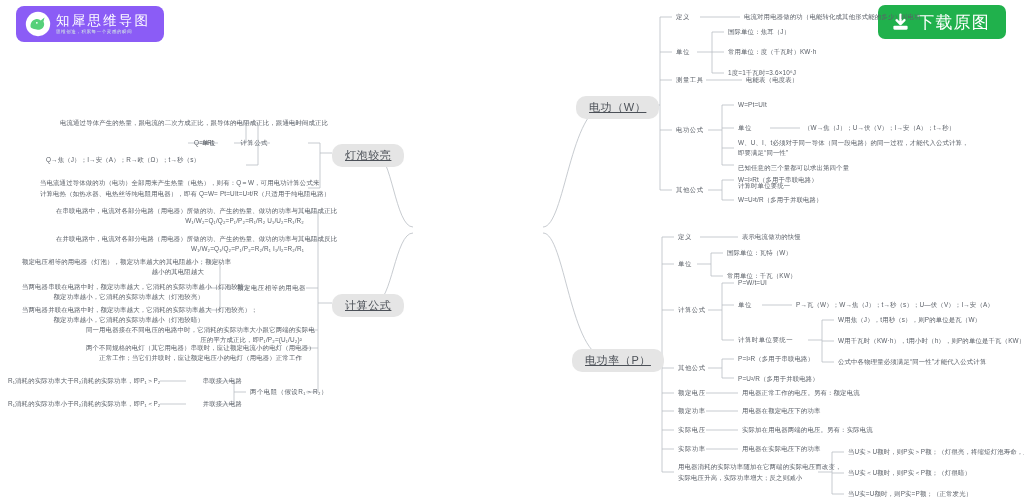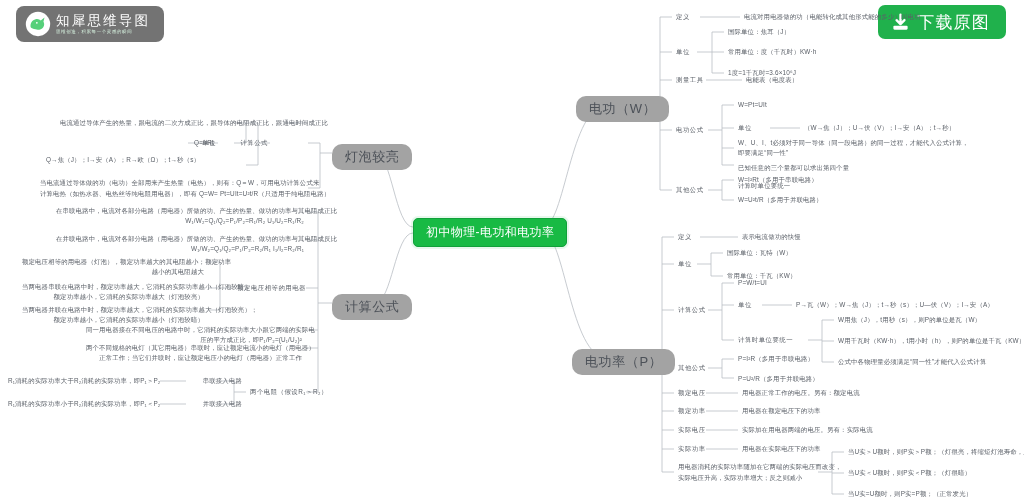--- a/index.html
+++ b/index.html
@@ -10,21 +10,21 @@
     color:#5a5f66;
     position:relative;
     overflow:hidden;
   }
   #canvas{ position:absolute; inset:0; width:1024px; height:503px; }
   svg.links{ position:absolute; left:0; top:0; width:1024px; height:503px; pointer-events:none; }
 
   
   .logo{
     position:absolute; left:16px; top:6px; width:148px; height:36px;
-    background:#737373; border-radius:8px;
+    background:#8b5cf6; border-radius:8px;
     display:flex; align-items:center; gap:5px; padding:0 9px;
   }
   .logo .rhino{ width:26px; height:26px; flex:0 0 26px; }
   .logo .ltext{ display:flex; flex-direction:column; justify-content:center; }
   .logo .lt-main{ color:#fff; font-size:13.5px; letter-spacing:2.2px; line-height:15px; white-space:nowrap; }
   .logo .lt-sub{ color:#d9f5e2; font-size:4.6px; letter-spacing:.7px; line-height:7px; white-space:nowrap; transform:scale(.96); transform-origin:left center;}
 
   .dlbtn{
     position:absolute; right:18px; top:5px; height:34px; padding:0 16px 0 13px;
     background:#20b14c; border-radius:7px; border:none; cursor:pointer;
@@ -35,22 +35,22 @@
 
   
   .node{ position:absolute; white-space:nowrap; }
 
   .root{
     background:#18ba44; color:#fff; border:1px solid #11a03a;
     border-radius:5px; padding:5px 12px; font-size:12px; letter-spacing:.4px;
     box-shadow:0 0 0 2px rgba(24,186,68,.10);
   }
   .branch{
-    background:#a3a3a3; color:#4c5158; border-radius:10px;
-    padding:4px 13px; font-size:13px; letter-spacing:.6px;
+    background:#e5e5e5; color:#4c5158; border-radius:10px;
+    padding:4px 13px; font-size:11px; letter-spacing:.6px;text-decoration:underline;
   }
   .leaf{
     font-size:6.4px; line-height:9.6px; color:#5b6068; letter-spacing:.15px;
   }
   .leaf.k{ letter-spacing:.5px; }
   .ra{ text-align:right; }
 </style>
 </head>
 <body>
 
@@ -198,21 +198,20 @@
   </div>
 
   <button class="dlbtn">
     <svg class="dlicon" viewBox="0 0 24 24">
       <path d="M12 2v10M12 14l-5-5M12 14l5-5" stroke="#fff" stroke-width="3" fill="none" stroke-linecap="round" stroke-linejoin="round"></path>
       <rect x="3" y="16" width="18" height="5" rx="1.4" fill="#fff"></rect>
     </svg>
     <span class="dllabel">下载原图</span>
   </button>
 
-  <div class="node root" style="left:413px; top:218px;">初中物理-电功和电功率</div>
 
   <div class="node branch" style="left:332px; top:144px;">灯泡较亮</div>
   <div class="node branch" style="left:332px; top:294px;">计算公式</div>
   <div class="node branch" style="left:576px; top:96px;">电功（W）</div>
   <div class="node branch" style="left:572px; top:349px;">电功率（P）</div>
 
   <div class="node leaf k" style="left:676px; top:12px;">定义</div>
   <div class="node leaf" style="left:744px; top:12px;">电流对用电器做的功（电能转化成其他形式能的多少）叫电功</div>
 
   <div class="node leaf k" style="left:676px; top:47px;">单位</div>

